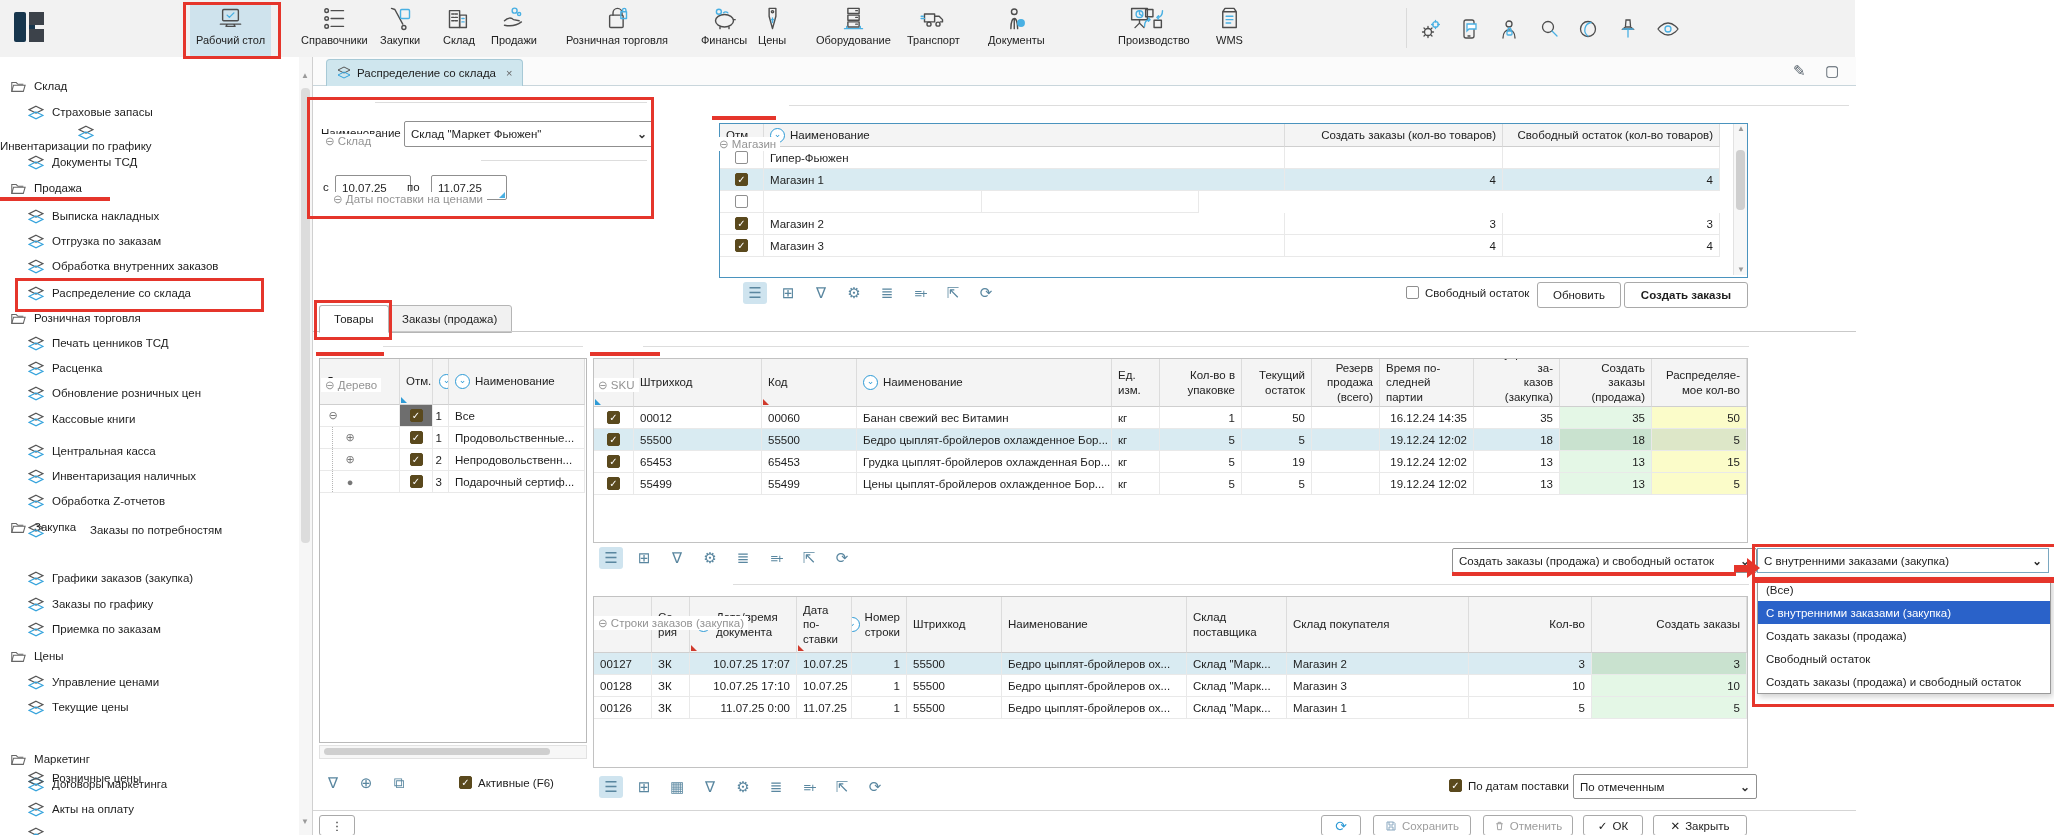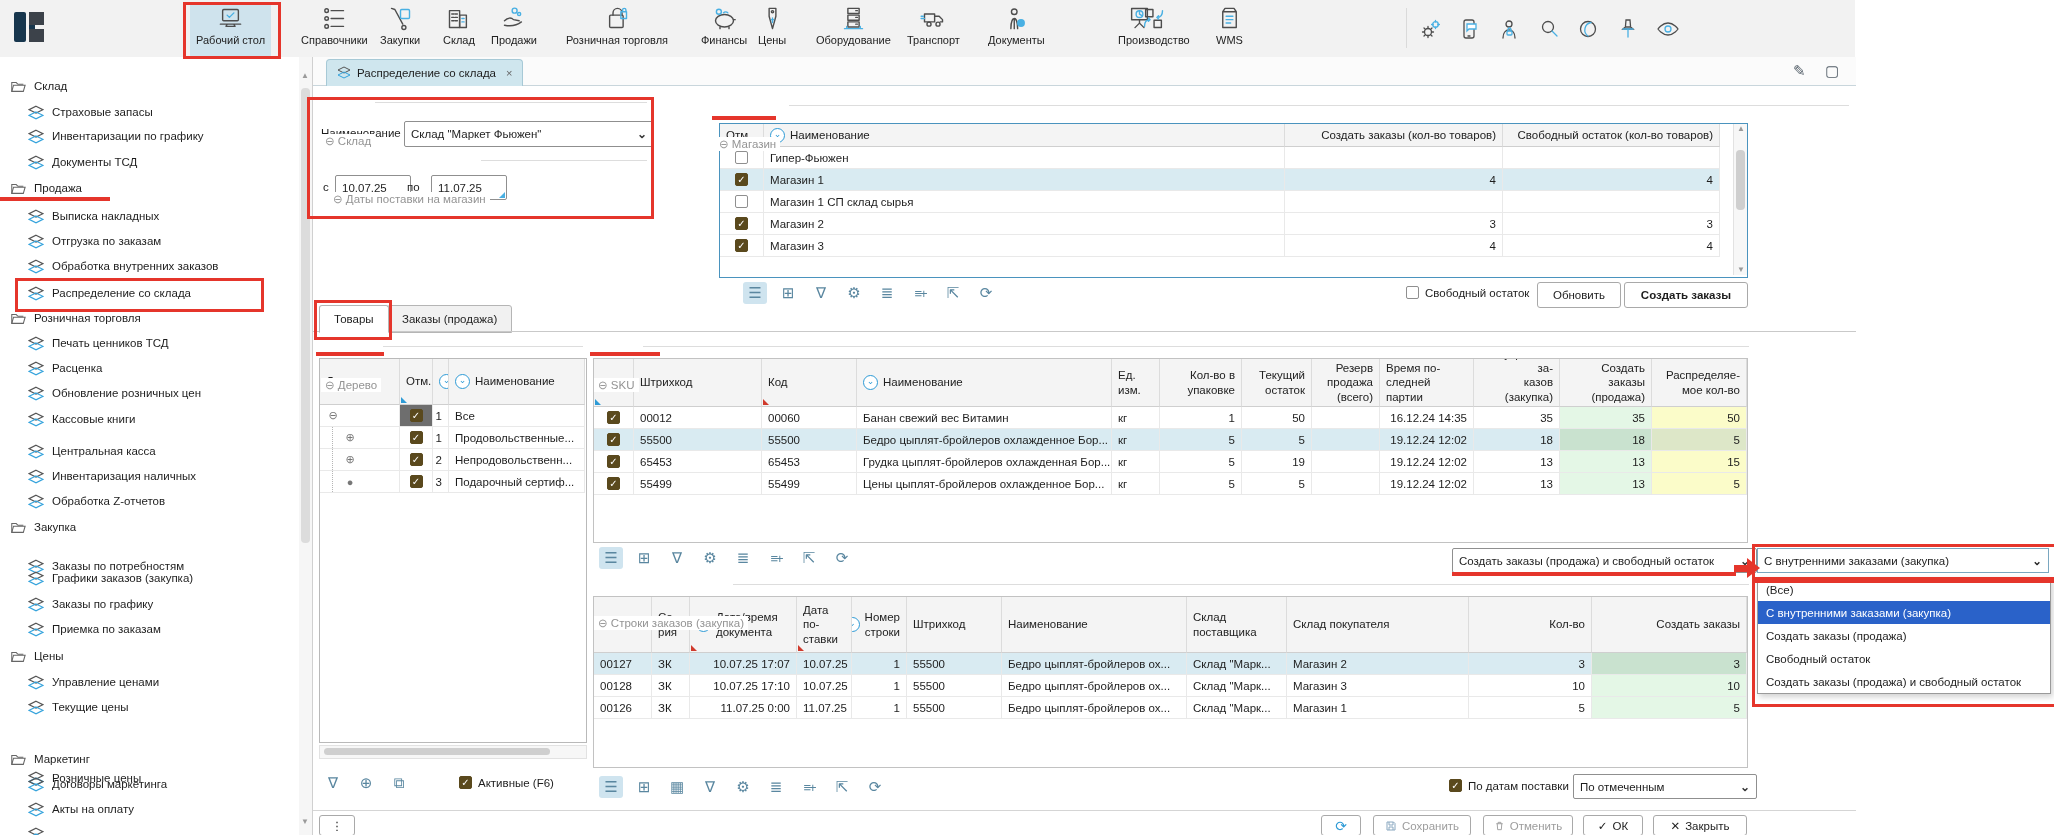--- a/index.html
+++ b/index.html
@@ -299,21 +299,21 @@
       </div>
       <div class="sb-row leaf" style="top: 44px;">
         <span class="fic">
           <svg viewBox="0 0 14 13">
             <path d="M7 1l6 3-6 3-6-3z" fill="none" stroke="#555"></path>
             <path d="M7 6l6 3-6 3-6-3z" fill="none" stroke="#35a3dc"></path>
           </svg>
         </span>
         <span>Страховые запасы</span>
       </div>
-      <div class="sb-row leaf" style="top: 68px;">
+      <div class="sb-row leaf" style="top: 68px; flex-direction: column;">
         <span class="fic">
           <svg viewBox="0 0 14 13">
             <path d="M7 1l6 3-6 3-6-3z" fill="none" stroke="#555"></path>
             <path d="M7 6l6 3-6 3-6-3z" fill="none" stroke="#35a3dc"></path>
           </svg>
         </span>
         <span>Инвентаризации по графику</span>
       </div>
       <div class="sb-row leaf" style="top: 94px;">
         <span class="fic">
@@ -443,21 +443,21 @@
       </div>
       <div class="sb-row folder" style="top: 459px;">
         <span class="fic">
           <svg viewBox="0 0 18 15">
             <path d="M2 13l2-7h13l-2 7z" fill="none" stroke="#666" stroke-width="1.2"></path>
             <path d="M2 13V3h5l2 2h6" fill="none" stroke="#666" stroke-width="1.2"></path>
           </svg>
         </span>
         <span>Закупка</span>
       </div>
-      <div class="sb-row leaf" style="top: 498px;">
+      <div class="sb-row leaf" style="top: 462px; gap: 38px;">
         <span class="fic">
           <svg viewBox="0 0 14 13">
             <path d="M7 1l6 3-6 3-6-3z" fill="none" stroke="#555"></path>
             <path d="M7 6l6 3-6 3-6-3z" fill="none" stroke="#35a3dc"></path>
           </svg>
         </span>
         <span>Заказы по потребностям</span>
       </div>
       <div class="sb-row leaf" style="top: 510px;">
         <span class="fic">
@@ -579,21 +579,21 @@
       <span class="corner-ic" style="left:1512px">▢</span>
     </div>
 
     <span class="legend" style="left:8px;top:37px"><span class="m">⊖ </span><span>Склад</span></span>
     <div class="fl-line" style="left:62px;top:45px;width:272px"></div>
     <span style="position:absolute;left:8px;top:70px">Наименование</span>
     <div class="select" style="left:91px;top:64px;width:236px;height:24px">
       <span>Склад "Маркет Фьюжен"</span>
         <span class="chev">⌄</span>
     </div>
-    <span class="legend" style="left:16px;top:95px"><span class="m">⊖ </span><span>Даты поставки на магазин</span></span>
+    <span class="legend" style="left:16px;top:95px"><span class="m">⊖ </span><span>Даты поставки на ценами</span></span>
     <div class="fl-line" style="left:168px;top:103px;width:166px"></div>
     <span style="position:absolute;left:10px;top:124px">с</span>
     <div class="tinput" style="left:22px;top:118px;width:62px;height:23px">
         <span>10.07.25</span>
         <span class="corner"></span>
       </div>
     <span style="position:absolute;left:94px;top:124px">по</span>
     <div class="tinput" style="left:118px;top:118px;width:62px;height:23px">
         <span>11.07.25</span>
         <span class="corner"></span>
@@ -624,23 +624,20 @@
           </div>
           <div class="tc " style="width:521px">
             <span>Магазин 1</span>
           </div>
           <div class="tc r" style="width:218px">4</div>
           <div class="tc r" style="width:217px">4</div>
         </div>
         <div class="trow" style="top:67px;height:22px">
           <div class="tc c" style="width:44px">
             <span class="cb"></span>
-          </div>
-          <div class="tc " style="width:521px">
-            <span>Магазин 1 СП склад сырья</span>
           </div>
           <div class="tc r" style="width:218px"></div>
           <div class="tc r" style="width:217px"></div>
         </div>
         <div class="trow" style="top:89px;height:22px">
           <div class="tc c" style="width:44px">
             <span class="cb on">✓</span>
           </div>
           <div class="tc " style="width:521px">
             <span>Магазин 2</span>

